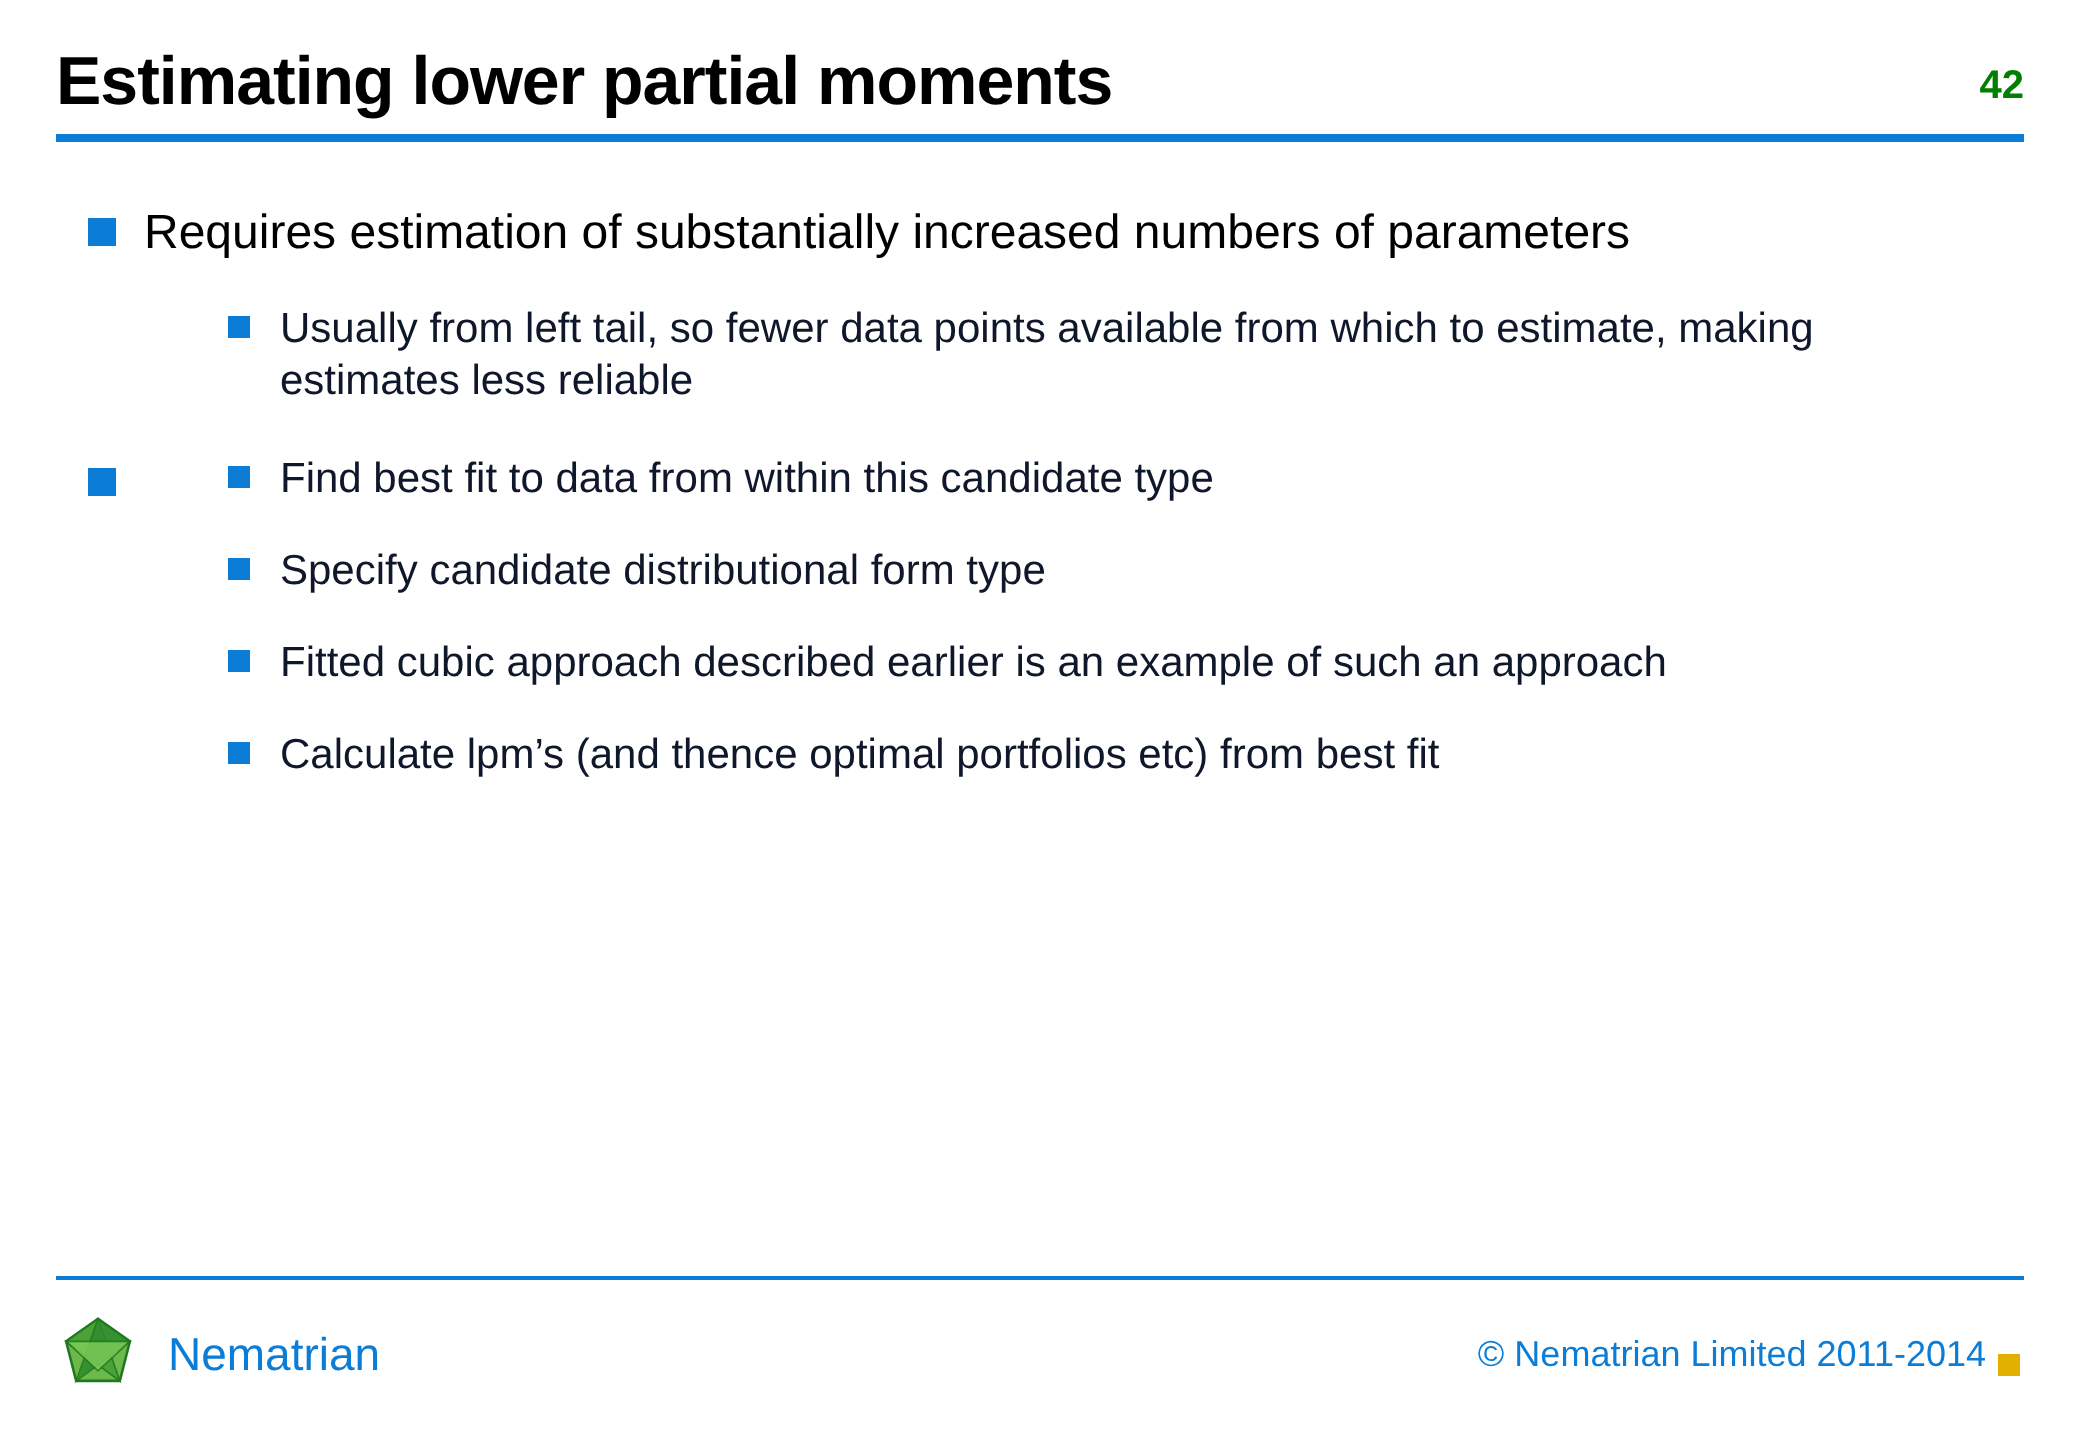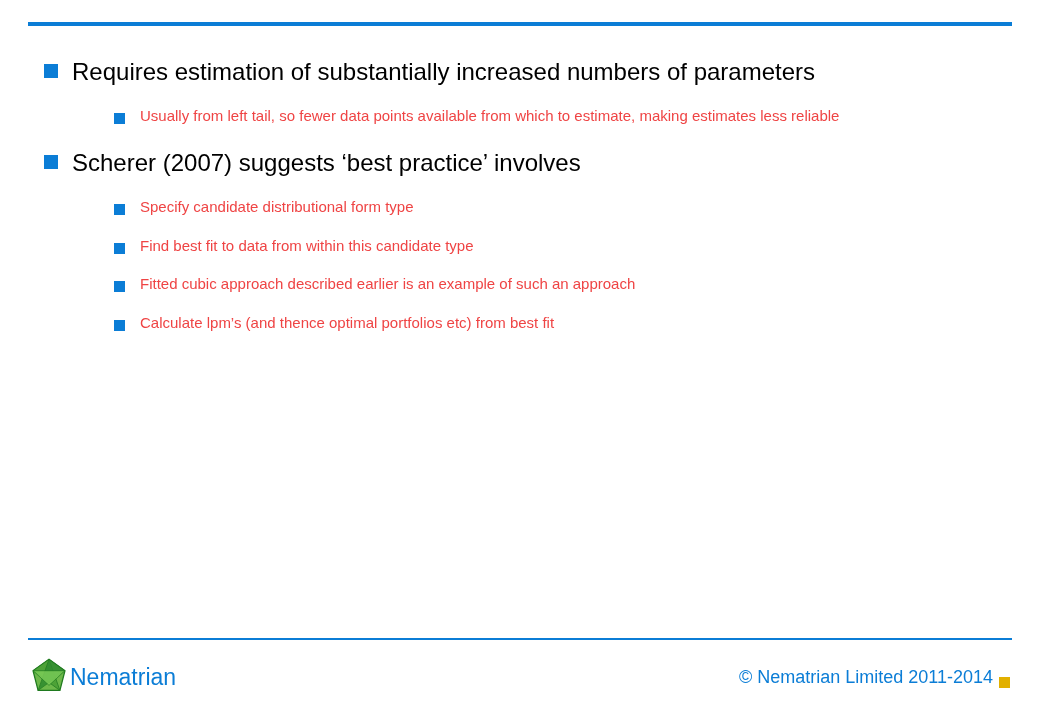--- a/index.html
+++ b/index.html
@@ -60,22 +60,22 @@
     height: 14px;
     background: #0b7dd6;
   }
   ul.sub {
     list-style: none;
     margin-top: 20px;
   }
   ul.sub > li {
     position: relative;
     padding-left: 68px;
-    font-size: 15px;
-    color: #ef4444;
+    font-size: 21px;
+    color: #0f172a;
     line-height: 1.25;
     margin-bottom: 20px;
   }
   ul.sub > li::before {
     content: "";
     position: absolute;
     left: 42px;
     top: 6px;
     width: 11px;
     height: 11px;
@@ -85,20 +85,21 @@
     display: flex;
     align-items: center;
     justify-content: space-between;
     border-top: 2px solid #0b7dd6;
     padding-top: 12px;
     height: 64px;
   }
   .footer-left {
     display: flex;
     align-items: center;
+    gap: 14px;
     justify-content: flex-end;
   }
   .brand {
     font-size: 23px;
     color: #0b7dd6;
   }
   .footer-right {
     display: flex;
     flex-direction: row;
     align-items: flex-end;
@@ -117,40 +118,43 @@
   .logo {
     width: 42px;
     height: 42px;
   }
 </style>
 </head>
 <body>
 
 <div class="slide">
 
+  <div class="header-row">
+    <h1 class="title">Estimating lower partial moments</h1>
+    <div class="page-num">42</div>
+  </div>
   <div class="title-underline"></div>
 
   <div class="body">
     <ul class="top">
       <li>
         <span>Requires estimation of substantially increased numbers of parameters</span>
         <ul class="sub">
           <li>
             <span>Usually from left tail, so fewer data points available from which to estimate, making estimates less reliable</span>
           </li>
         </ul>
       </li>
       <li>
-        <span>Scherer (2007) suggests ‘best practice’ involves</span>
         <ul class="sub">
           <li>
-            <span>Specify candidate distributional form type</span>
+            <span>Find best fit to data from within this candidate type</span>
           </li>
           <li>
-            <span>Find best fit to data from within this candidate type</span>
+            <span>Specify candidate distributional form type</span>
           </li>
           <li>
             <span>Fitted cubic approach described earlier is an example of such an approach</span>
           </li>
           <li>
             <span>Calculate lpm’s (and thence optimal portfolios etc) from best fit</span>
           </li>
         </ul>
       </li>
     </ul>

